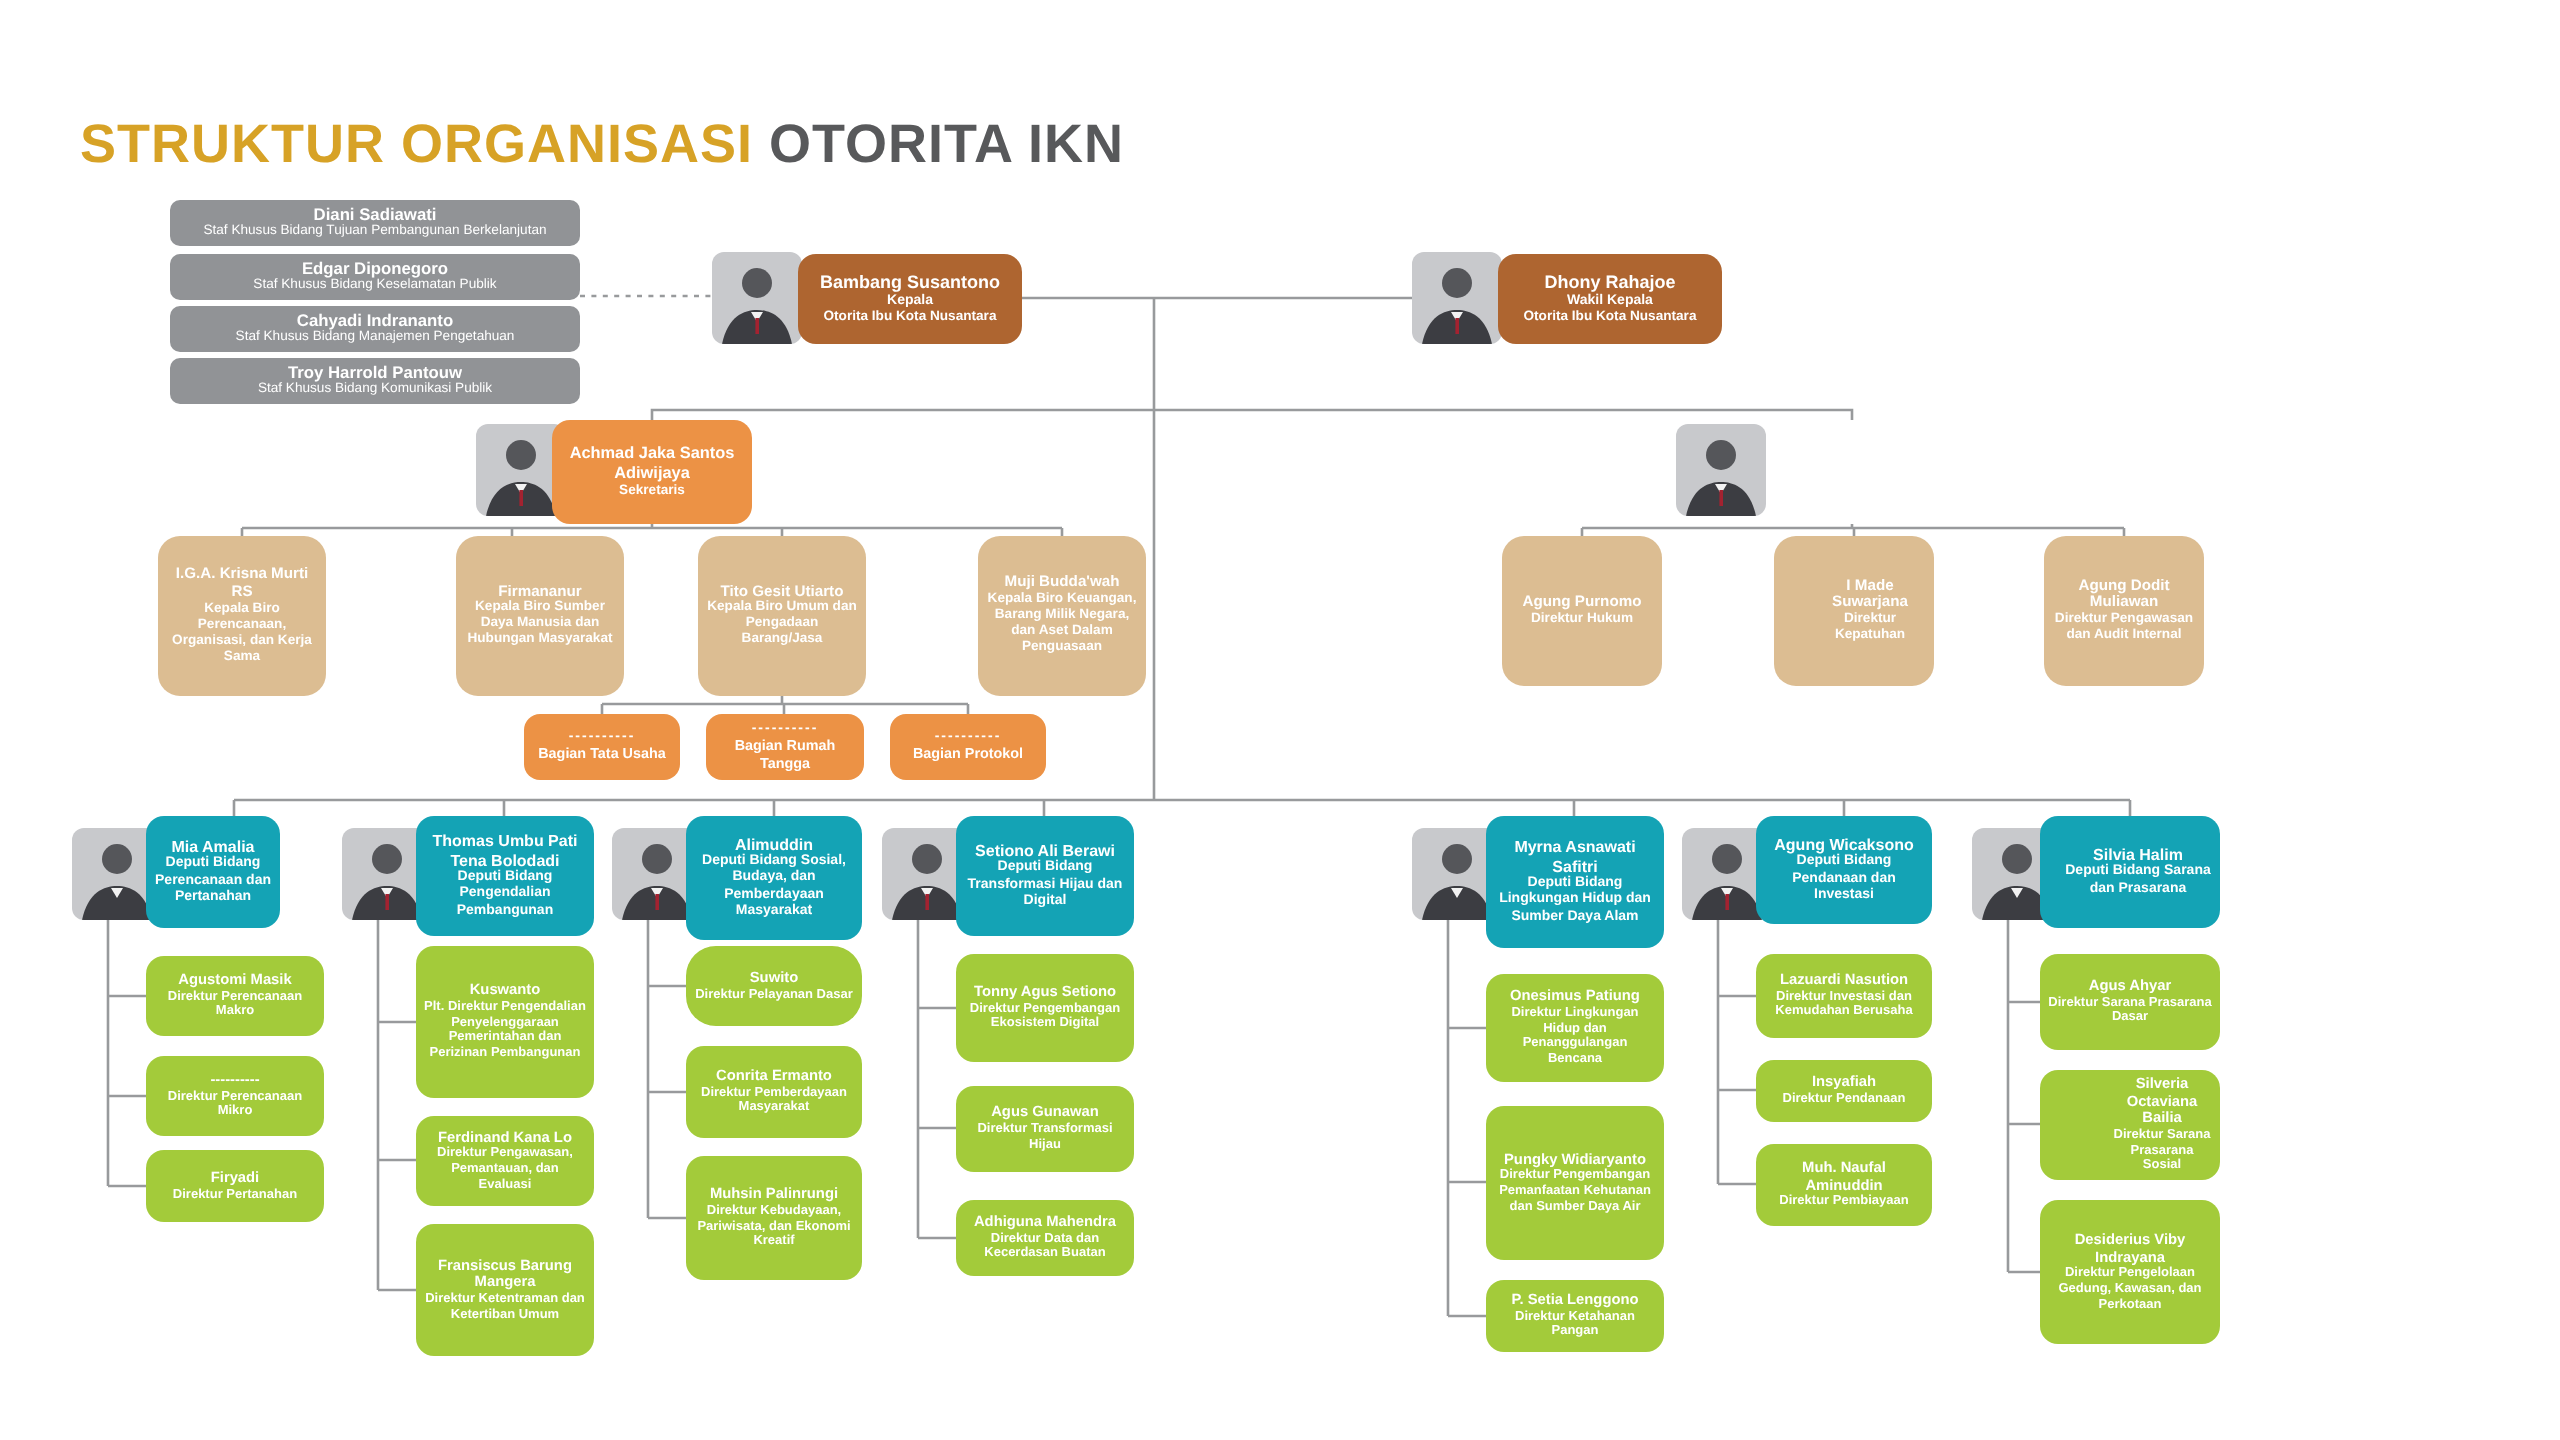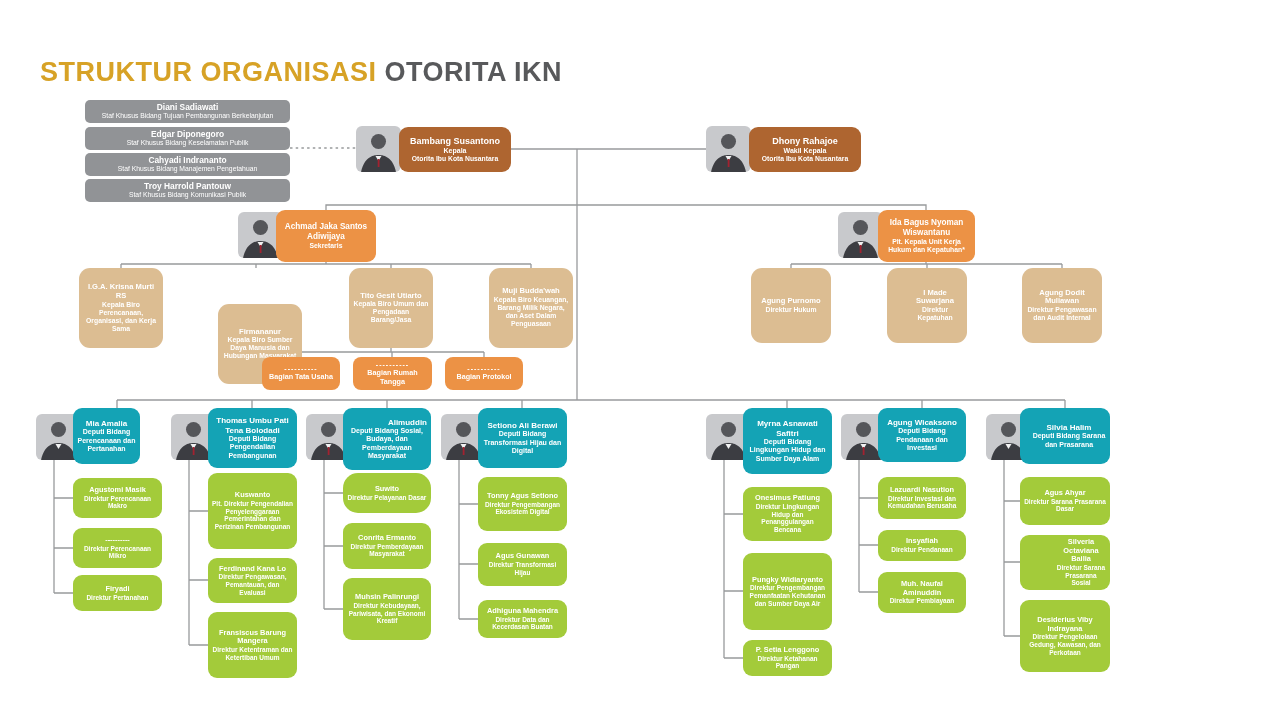--- a/index.html
+++ b/index.html
@@ -132,30 +132,26 @@
     <div class="tt">Sekretaris</div>
   </div>
   <div class="photo" style="left:838px;top:212px;">
     <svg viewBox="0 0 45 46">
         <circle cx="22.5" cy="15.5" r="7.5" fill="#55565a"></circle>
         <path d="M5,46 C8,32 16,29 22.5,29 C29,29 37,32 40,46 Z" fill="#3c3d42"></path>
         <path d="M19.5,30 L22.5,35 L25.5,30 Z" fill="#f2f2f2"></path>
         <rect x="21.7" y="33" width="1.8" height="8" fill="#a32230"></rect>
       </svg>
   </div>
-  <div class="node orange" style="left:878px;top:210px;width:97px;height:52px;">
-    <div class="nm">Ida Bagus Nyoman Wiswantanu</div>
-    <div class="tt">Plt. Kepala Unit Kerja Hukum dan Kepatuhan*</div>
-  </div>
 
   <div class="node tan" style="left:79px;top:268px;width:84px;height:80px;">
     <div class="nm">I.G.A. Krisna Murti RS</div>
     <div class="tt">Kepala Biro Perencanaan, Organisasi, dan Kerja Sama</div>
   </div>
-  <div class="node tan" style="left:218px;top:268px;width:84px;height:80px;margin-top:36px;">
+  <div class="node tan" style="left:228px;top:268px;width:84px;height:80px;">
     <div class="nm">Firmananur</div>
     <div class="tt">Kepala Biro Sumber Daya Manusia dan Hubungan Masyarakat</div>
   </div>
   <div class="node tan" style="left:349px;top:268px;width:84px;height:80px;">
     <div class="nm">Tito Gesit Utiarto</div>
     <div class="tt">Kepala Biro Umum dan Pengadaan Barang/Jasa</div>
   </div>
   <div class="node tan" style="left:489px;top:268px;width:84px;height:80px;">
     <div class="nm">Muji Budda'wah</div>
     <div class="tt">Kepala Biro Keuangan, Barang Milik Negara, dan Aset Dalam Penguasaan</div>
@@ -211,21 +207,21 @@
     <div class="tt">Deputi Bidang Pengendalian Pembangunan</div>
   </div>
   <div class="photo" style="left:306px;top:414px;">
     <svg viewBox="0 0 45 46">
         <circle cx="22.5" cy="15.5" r="7.5" fill="#55565a"></circle>
         <path d="M5,46 C8,32 16,29 22.5,29 C29,29 37,32 40,46 Z" fill="#3c3d42"></path>
         <path d="M19.5,30 L22.5,35 L25.5,30 Z" fill="#f2f2f2"></path>
         <rect x="21.7" y="33" width="1.8" height="8" fill="#a32230"></rect>
       </svg>
   </div>
-  <div class="node teal" style="left:343px;top:408px;width:88px;height:62px;align-items:flex-end;">
+  <div class="node teal" style="left:343px;top:408px;width:88px;height:62px;">
     <div class="nm">Alimuddin</div>
     <div class="tt">Deputi Bidang Sosial, Budaya, dan Pemberdayaan Masyarakat</div>
   </div>
   <div class="photo" style="left:441px;top:414px;">
     <svg viewBox="0 0 45 46">
         <circle cx="22.5" cy="15.5" r="7.5" fill="#55565a"></circle>
         <path d="M5,46 C8,32 16,29 22.5,29 C29,29 37,32 40,46 Z" fill="#3c3d42"></path>
         <path d="M19.5,30 L22.5,35 L25.5,30 Z" fill="#f2f2f2"></path>
         <rect x="21.7" y="33" width="1.8" height="8" fill="#a32230"></rect>
       </svg>

